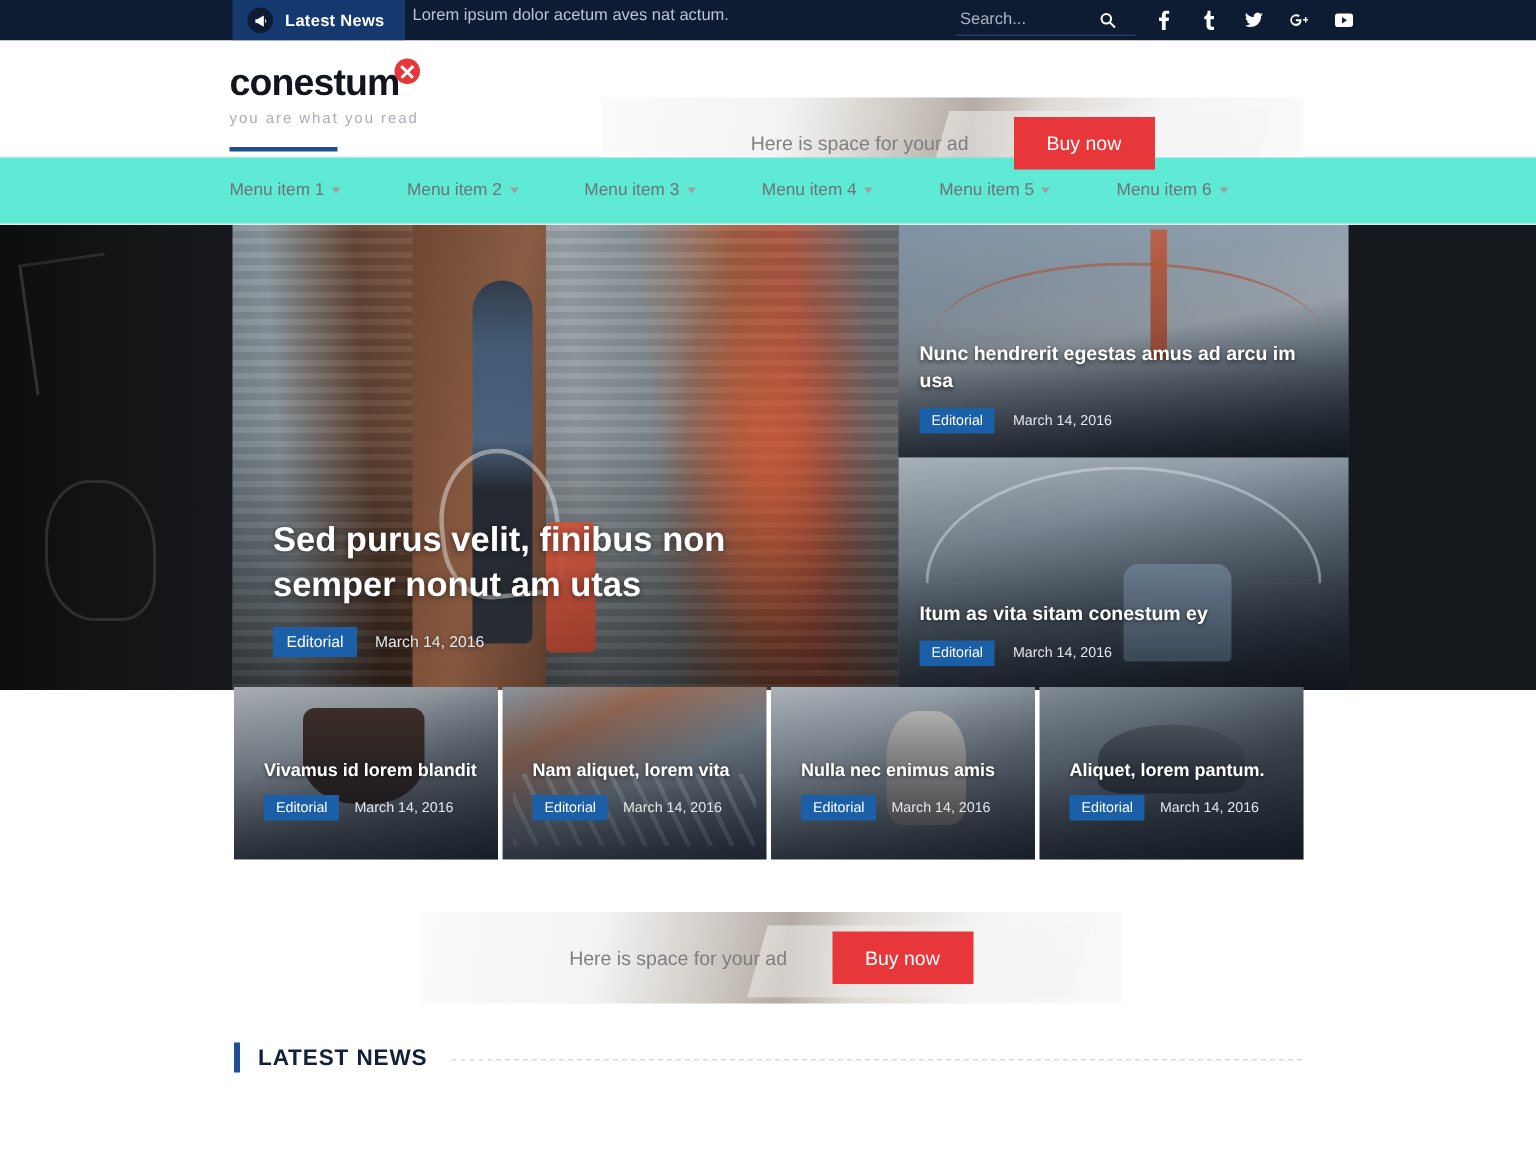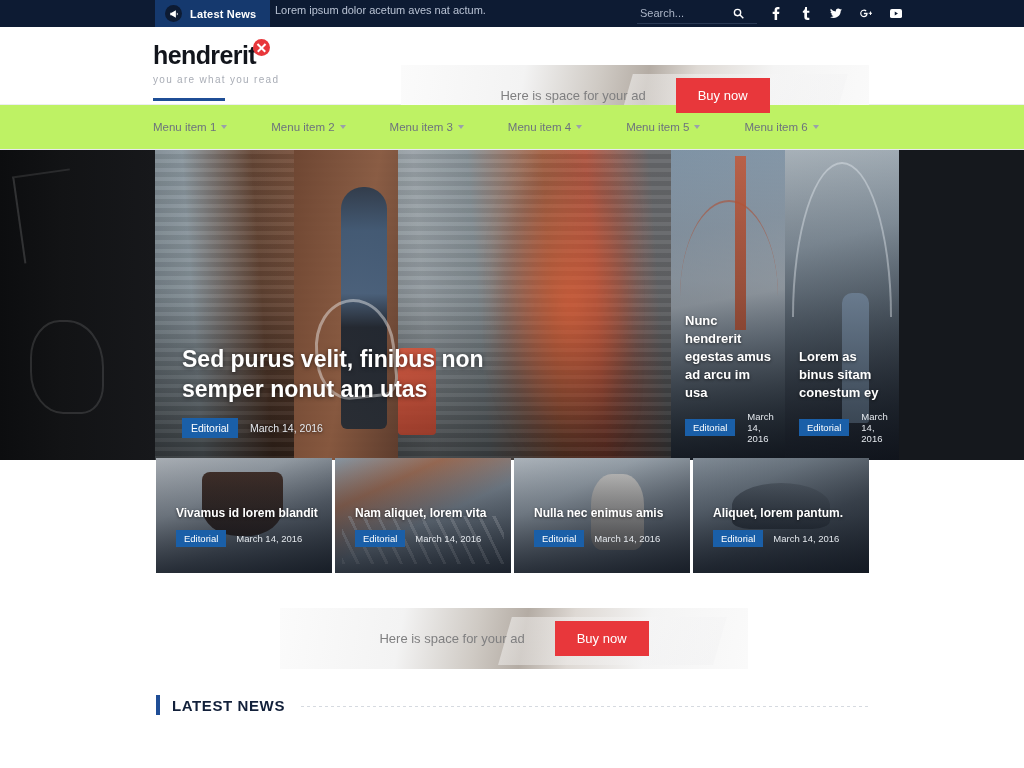--- a/index.html
+++ b/index.html
@@ -101,21 +101,21 @@
     justify-content:center; gap:30px; z-index:3;
   }
   .ad-text{ font-size:13px; color:#7f7f80; }
   .ad-btn{
     background:#e8373b; color:#ffffff; border:none; cursor:pointer;
     font-family:inherit; font-size:13px; padding:10px 22px;
   }
 
   
   .nav{
-    height:45px; background:#bef264; border-bottom:1px solid #e7e9ec;
+    height:45px; background:#5eead4; border-bottom:1px solid #e7e9ec;
     position:relative; display:flex; align-items:center;
     padding-left:153px; gap:0;
   }
   .nav-item{
     font-size:11.5px; color:#6d737d; cursor:pointer;
     display:flex; align-items:center; gap:5px;
     padding:0 18px 0 0; margin-right:26px; position:relative;
     white-space:nowrap;
   }
   .nav-item:first-child:before{
@@ -204,21 +204,21 @@
   .meta-row{ display:flex; align-items:center; gap:12px; }
   .cat-badge{
     background:#1a5fa8; color:#ffffff; font-size:10.5px;
     padding:4px 9px; cursor:pointer; white-space:nowrap;
   }
   .meta-date{
     color:#e6e9ee; font-size:10.5px; text-shadow:0 1px 3px rgba(0,0,0,.6);
   }
 
   .hero-right{
-    width:228px; display:flex; flex-direction:row;text-decoration:underline;
+    width:300px; display:flex; flex-direction:column;text-decoration:underline;
   }
   .hero-sub{
     flex:1; position:relative; overflow:hidden; cursor:pointer;
   }
   .hero-sub-1{
     background:
       linear-gradient(180deg,rgba(10,16,26,.12) 0%,rgba(10,16,26,.30) 42%,rgba(8,12,20,.72) 100%),
       linear-gradient(170deg,#8fa5b8 0%,#a6b6c4 26%,#c8d1d8 48%,#9aa7b2 62%,#4e5a63 86%,#2b3239 100%);
   }
   .hero-sub-1 .tower{
@@ -386,21 +386,21 @@
           <rect x="0" y="0" width="16" height="12" rx="2.5"></rect>
           <path d="M6.3 3.2 10.6 6l-4.3 2.8z" fill="#0d1b33"></path>
         </svg>
     </span>
   </div>
 </div>
 
 <div class="header">
   <a class="logo">
     <span class="logo-line">
-      <span class="logo-word">hendrerit</span>
+      <span class="logo-word">conestum</span>
       <span class="logo-badge"></span>
     </span>
     <div class="logo-tag">you are what you read</div>
   </a>
 
   <div class="ad-top">
     <div class="ad-inner">
       <span class="ad-text">Here is space for your ad</span>
       <button class="ad-btn">Buy now</button>
     </div>
@@ -463,21 +463,21 @@
           <span class="cat-badge-sm">Editorial</span>
           <span class="card-date">March 14, 2016</span>
         </div>
       </div>
     </div>
 
     <div class="hero-sub hero-sub-2">
       <div class="arch"></div>
       <div class="train"></div>
       <div class="sub-text">
-        <div class="sub-title">Lorem as binus sitam conestum ey</div>
+        <div class="sub-title">Itum as vita sitam conestum ey</div>
         <div class="meta-row">
           <span class="cat-badge-sm">Editorial</span>
           <span class="card-date">March 14, 2016</span>
         </div>
       </div>
     </div>
   </div>
 
   <div class="hero-far-right"></div>
 </div>

